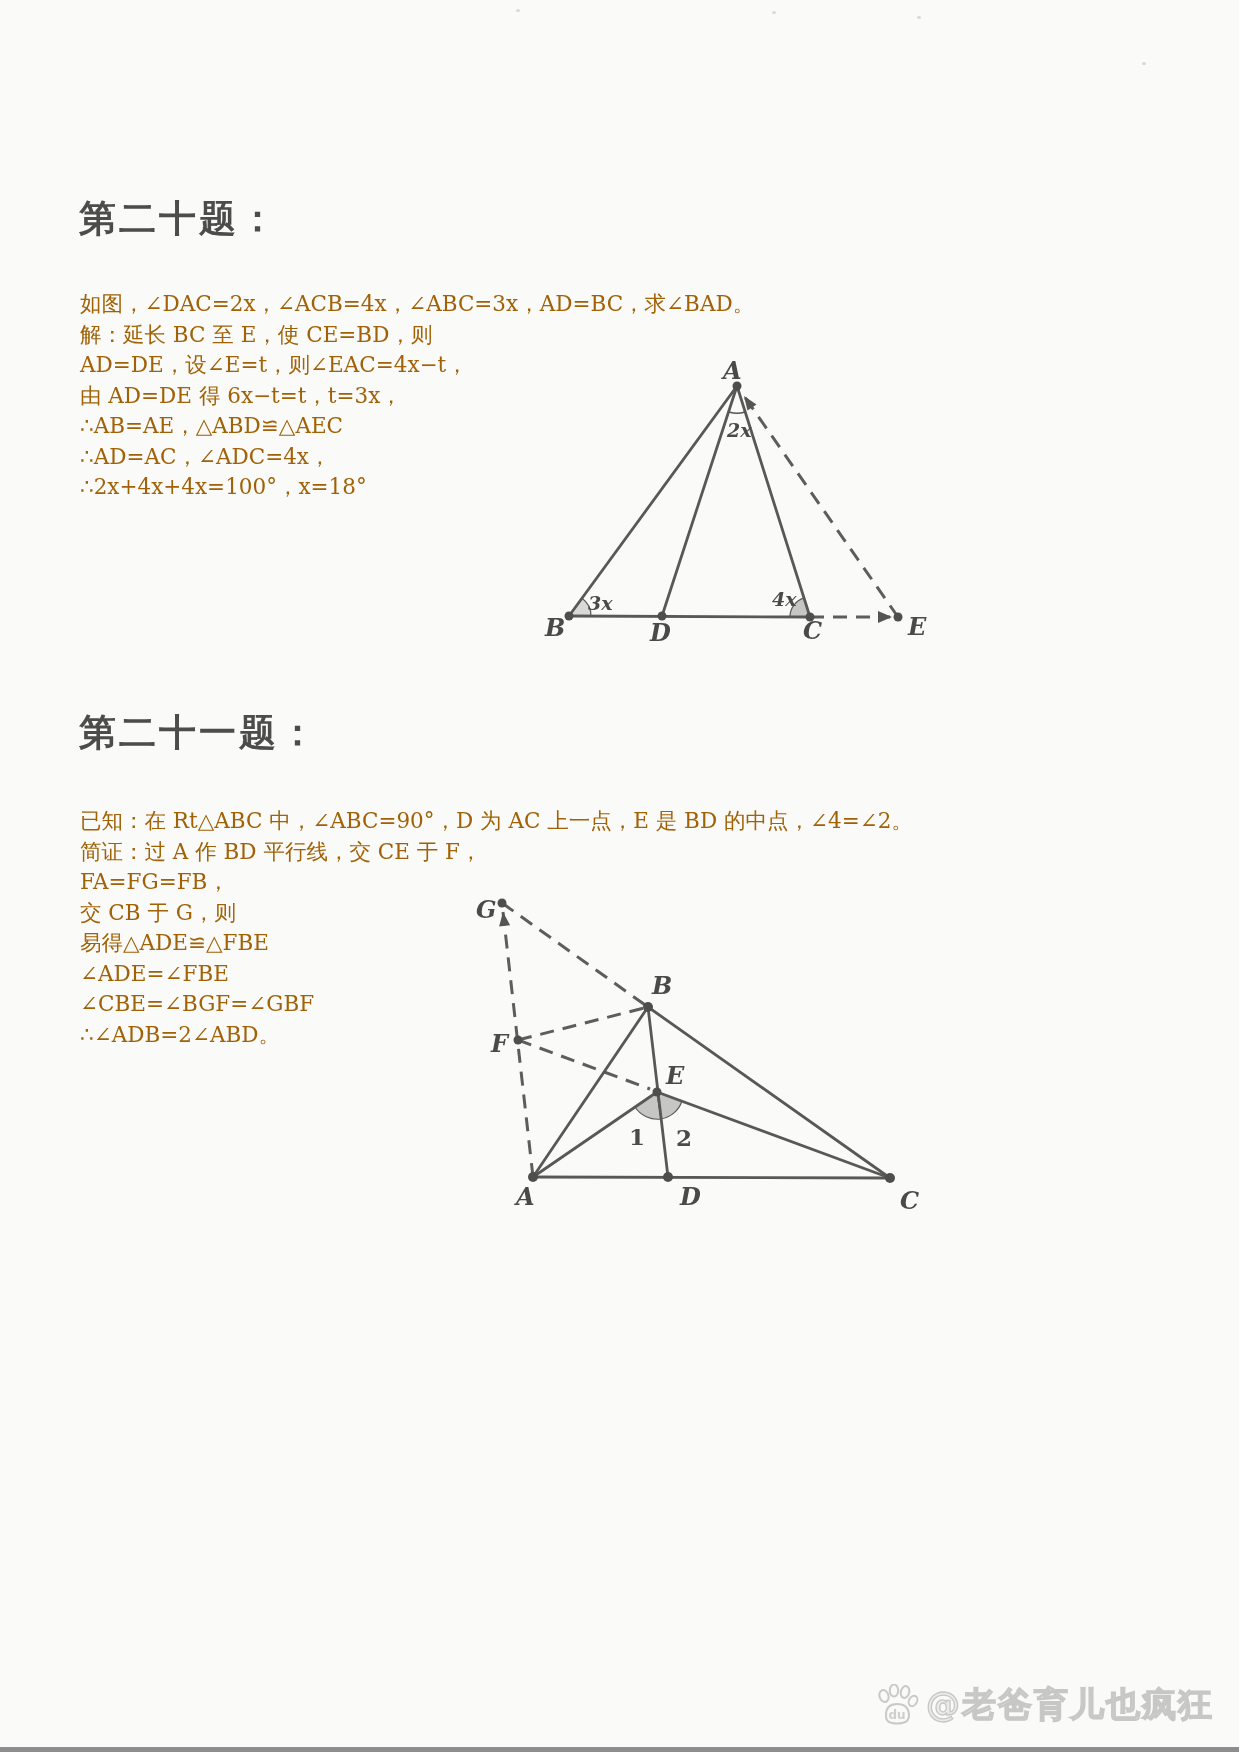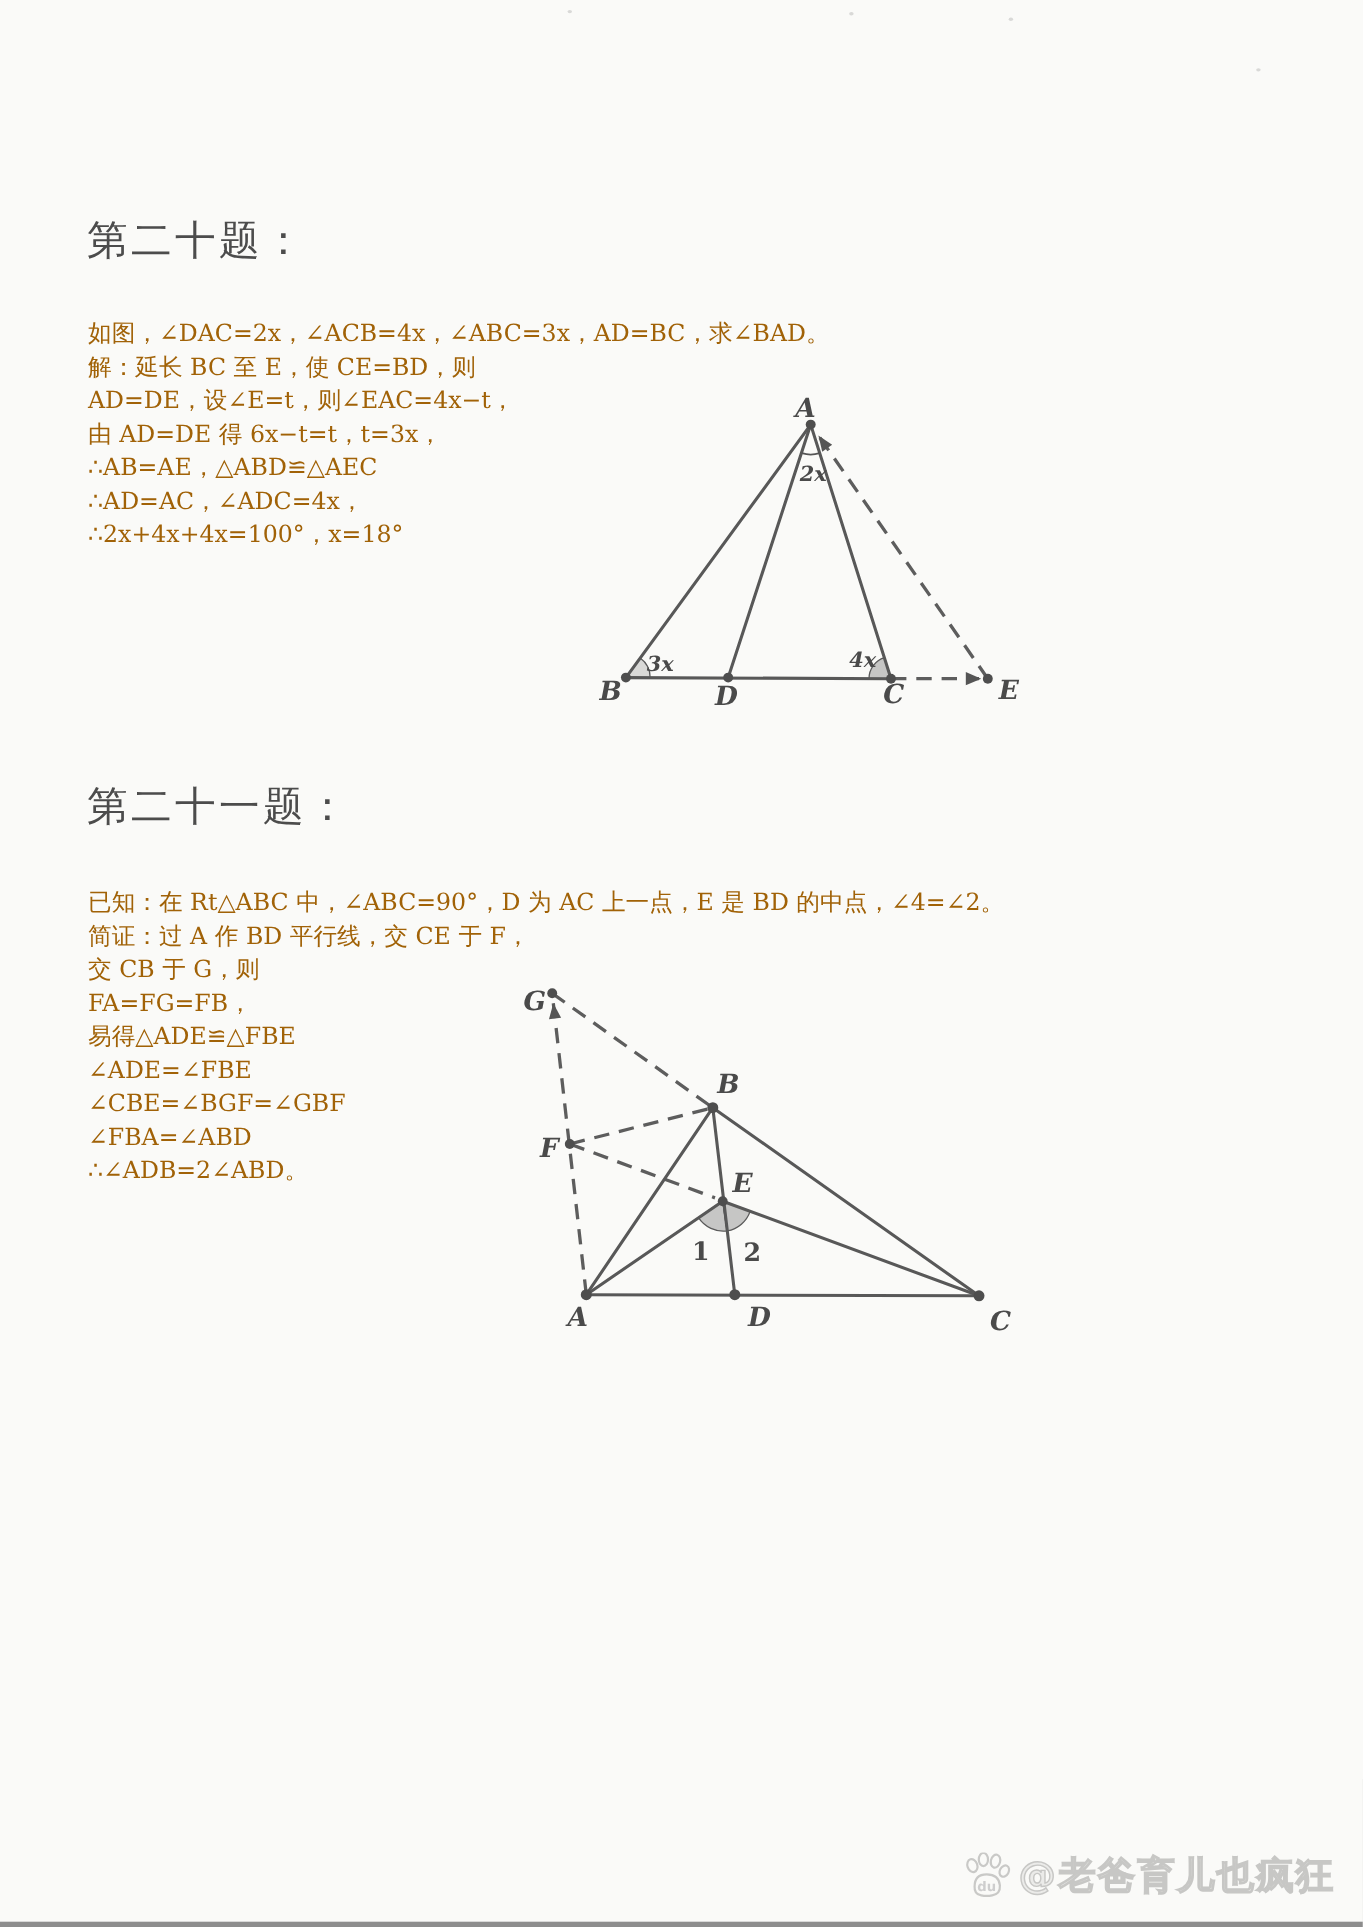--- a/index.html
+++ b/index.html
@@ -3,21 +3,21 @@
 <meta charset="utf-8">
 <style>
   html,body{margin:0;padding:0;background:#d9d9d9;}
   .page{
     position:relative;width:1239px;height:1752px;margin:0 auto;
     background:#fafaf8;overflow:hidden;
     font-family:"DejaVu Serif",serif;color:#414141;
   }
   .ptitle{
     position:absolute;left:79px;margin:0;
-    font-size:37px;font-weight:normal;color:#4c4c4c;letter-spacing:3px;
+    font-size:37px;font-weight:bold;color:#4c4c4c;letter-spacing:3px;
     font-family:"DejaVu Serif",serif;
   }
   .t20{top:194px;}
   .t21{top:708px;}
   .tb{position:absolute;left:80px;font-size:21.5px;color:#a16207;}
   .tb .line{height:30.5px;line-height:30.5px;white-space:pre;}
   .p20{top:289px;}
   .p21{top:806px;}
   .fig{position:absolute;}
   .fig1{left:460px;top:330px;}
@@ -91,26 +91,25 @@
     <text class="flabel" x="190" y="311">D</text>
     <text class="flabel" x="343" y="309">C</text>
     <text class="flabel" x="448" y="305">E</text>
   </svg>
 
   <h1 class="ptitle t21">第二十一题：</h1>
 
   <div class="tb p21">
     <div class="line">已知：在 Rt△ABC 中，∠ABC=90°，D 为 AC 上一点，E 是 BD 的中点，∠4=∠2。</div>
     <div class="line">简证：过 A 作 BD 平行线，交 CE 于 F，</div>
+    <div class="line">FA=FG=FB，</div>
     <div class="line">交 CB 于 G，则</div>
-    <div class="line">FA=FG=FB，</div>
     <div class="line">易得△ADE≌△FBE</div>
     <div class="line">∠ADE=∠FBE</div>
     <div class="line">∠CBE=∠BGF=∠GBF</div>
-    <div class="line">∠FBA=∠ABD</div>
     <div class="line">∴∠ADB=2∠ABD。</div>
   </div>
 
   <svg class="fig fig2" width="520" height="338" viewBox="0 0 520 338">
 
     <path class="fsector" d="M 227,212 L 231,239 A 27,27 0 0 1 205,227 Z"></path>
     <path class="fsector" d="M 227,212 L 252,221 A 27,27 0 0 1 231,239 Z"></path>
 
     <line class="fdash" x1="103" y1="297" x2="73" y2="32"></line>
     <line class="fdash" x1="72" y1="23" x2="218" y2="127"></line>

